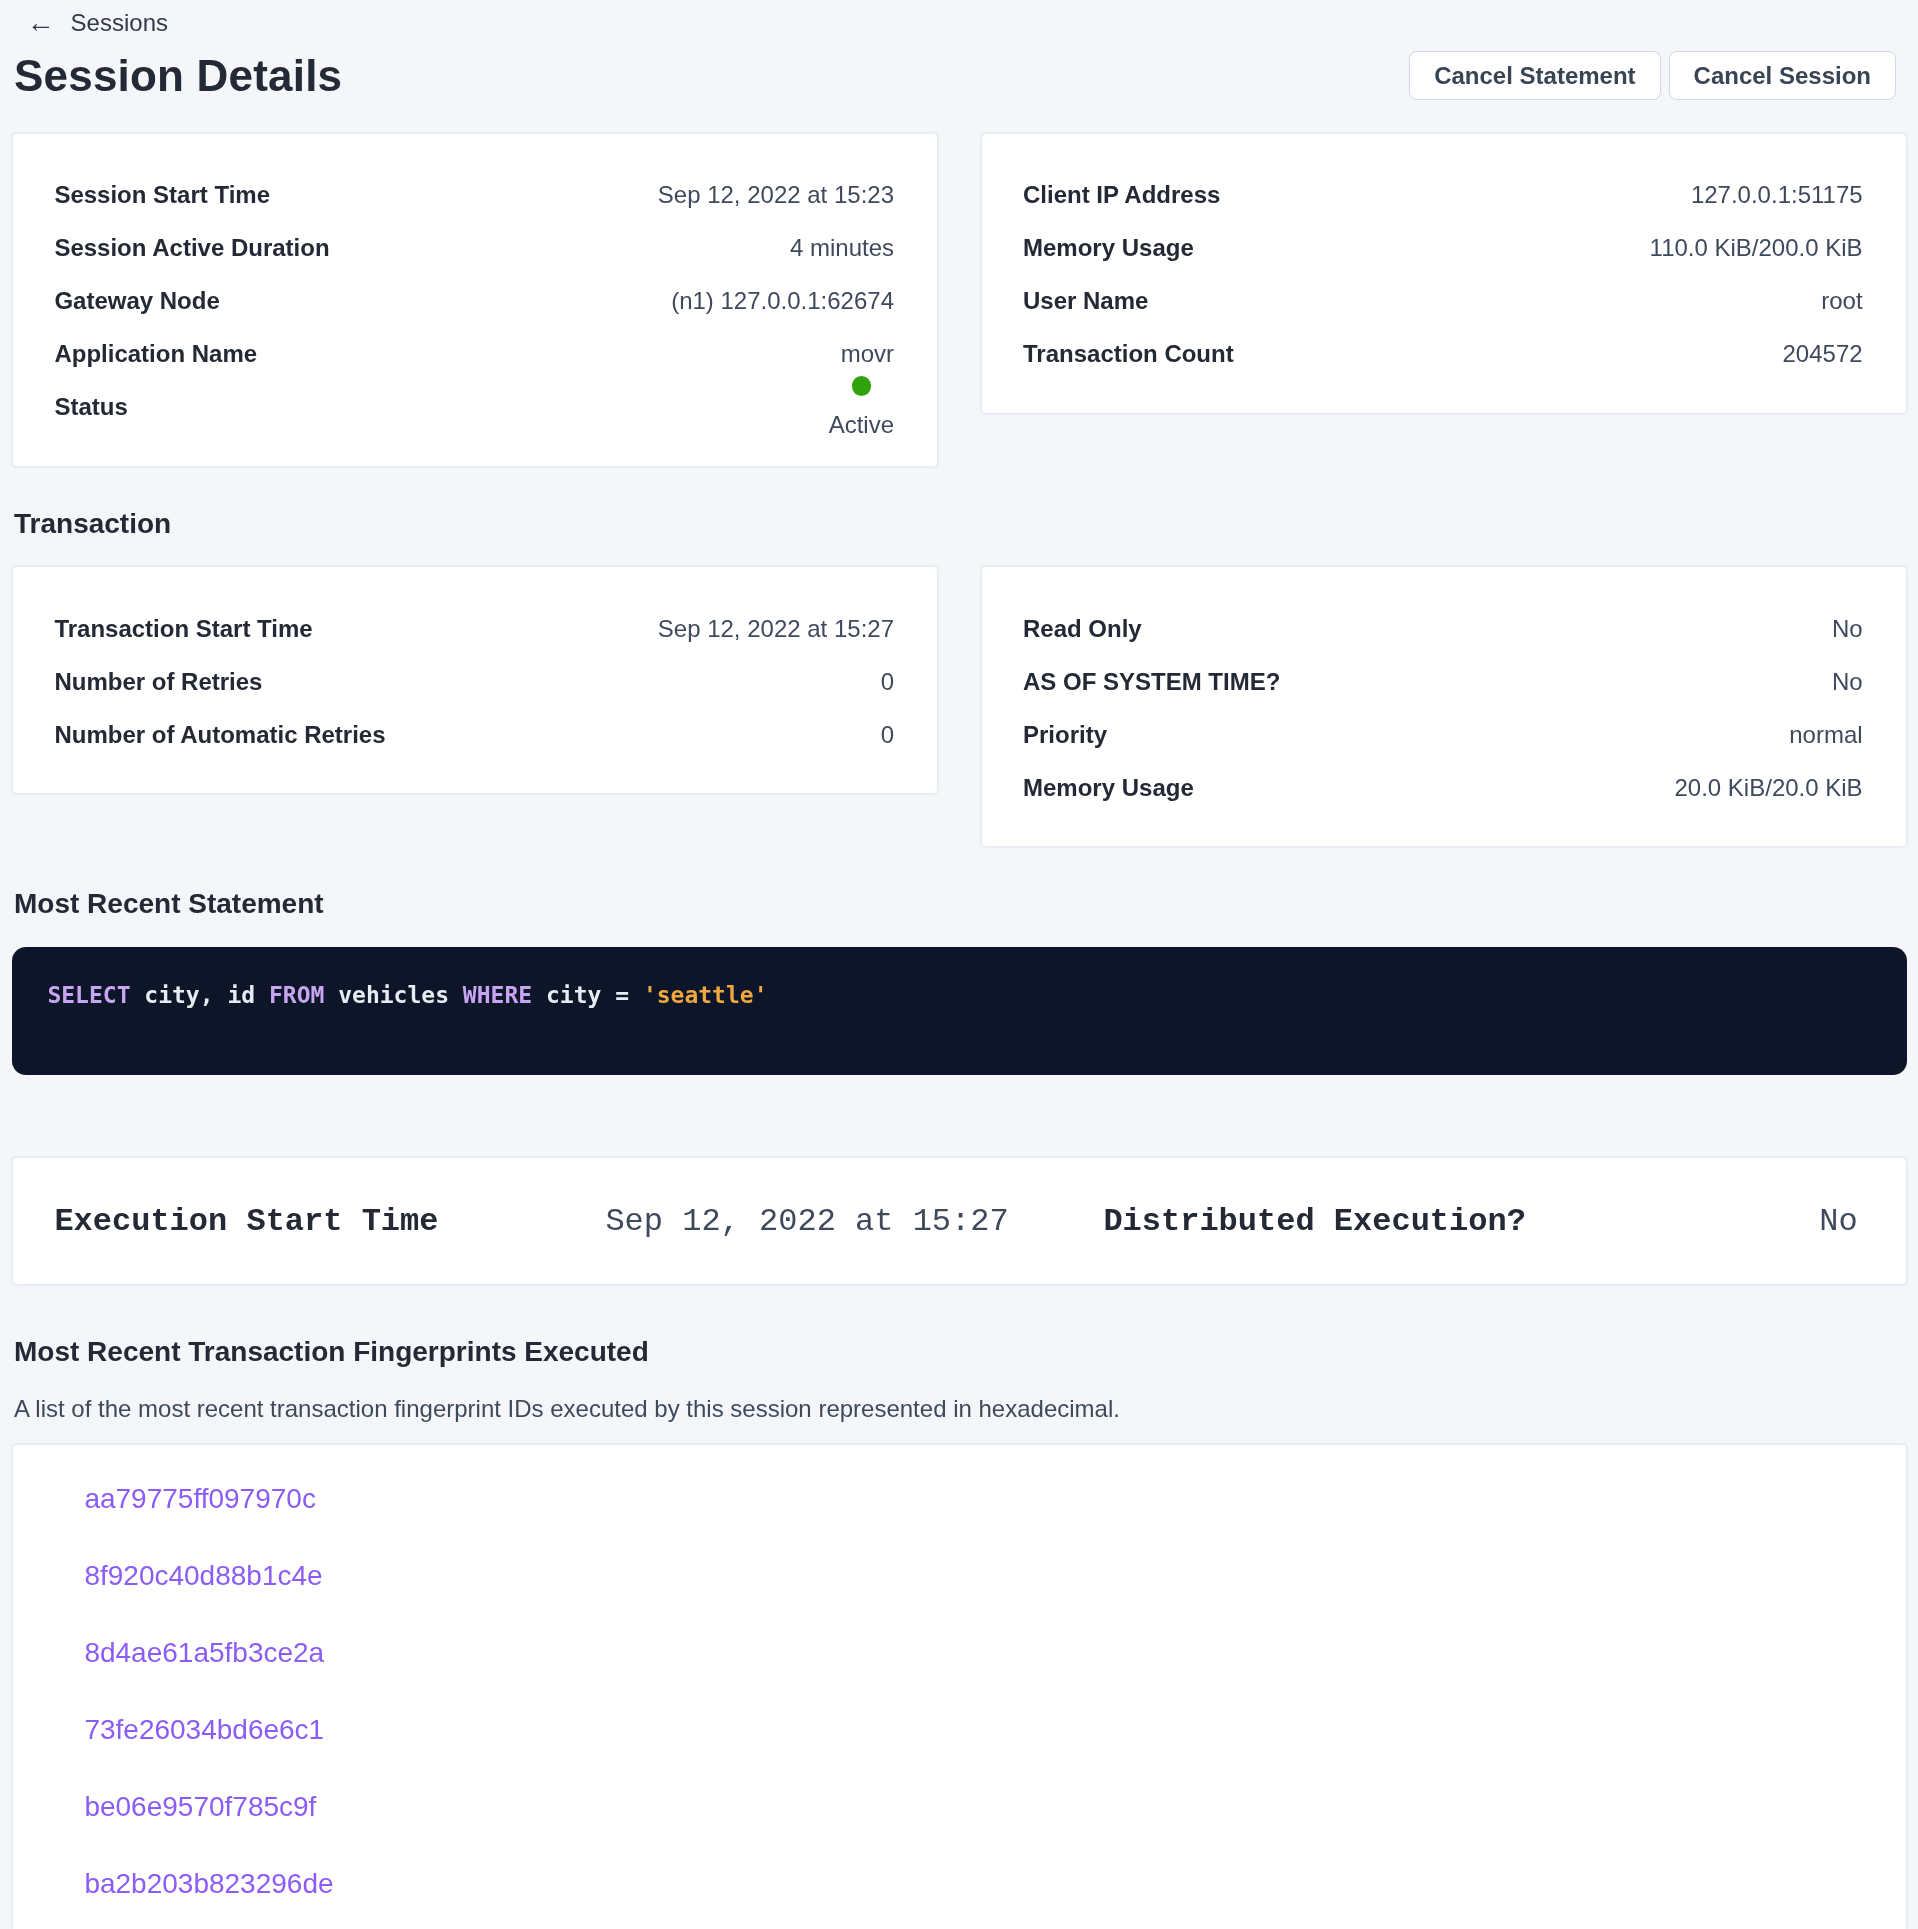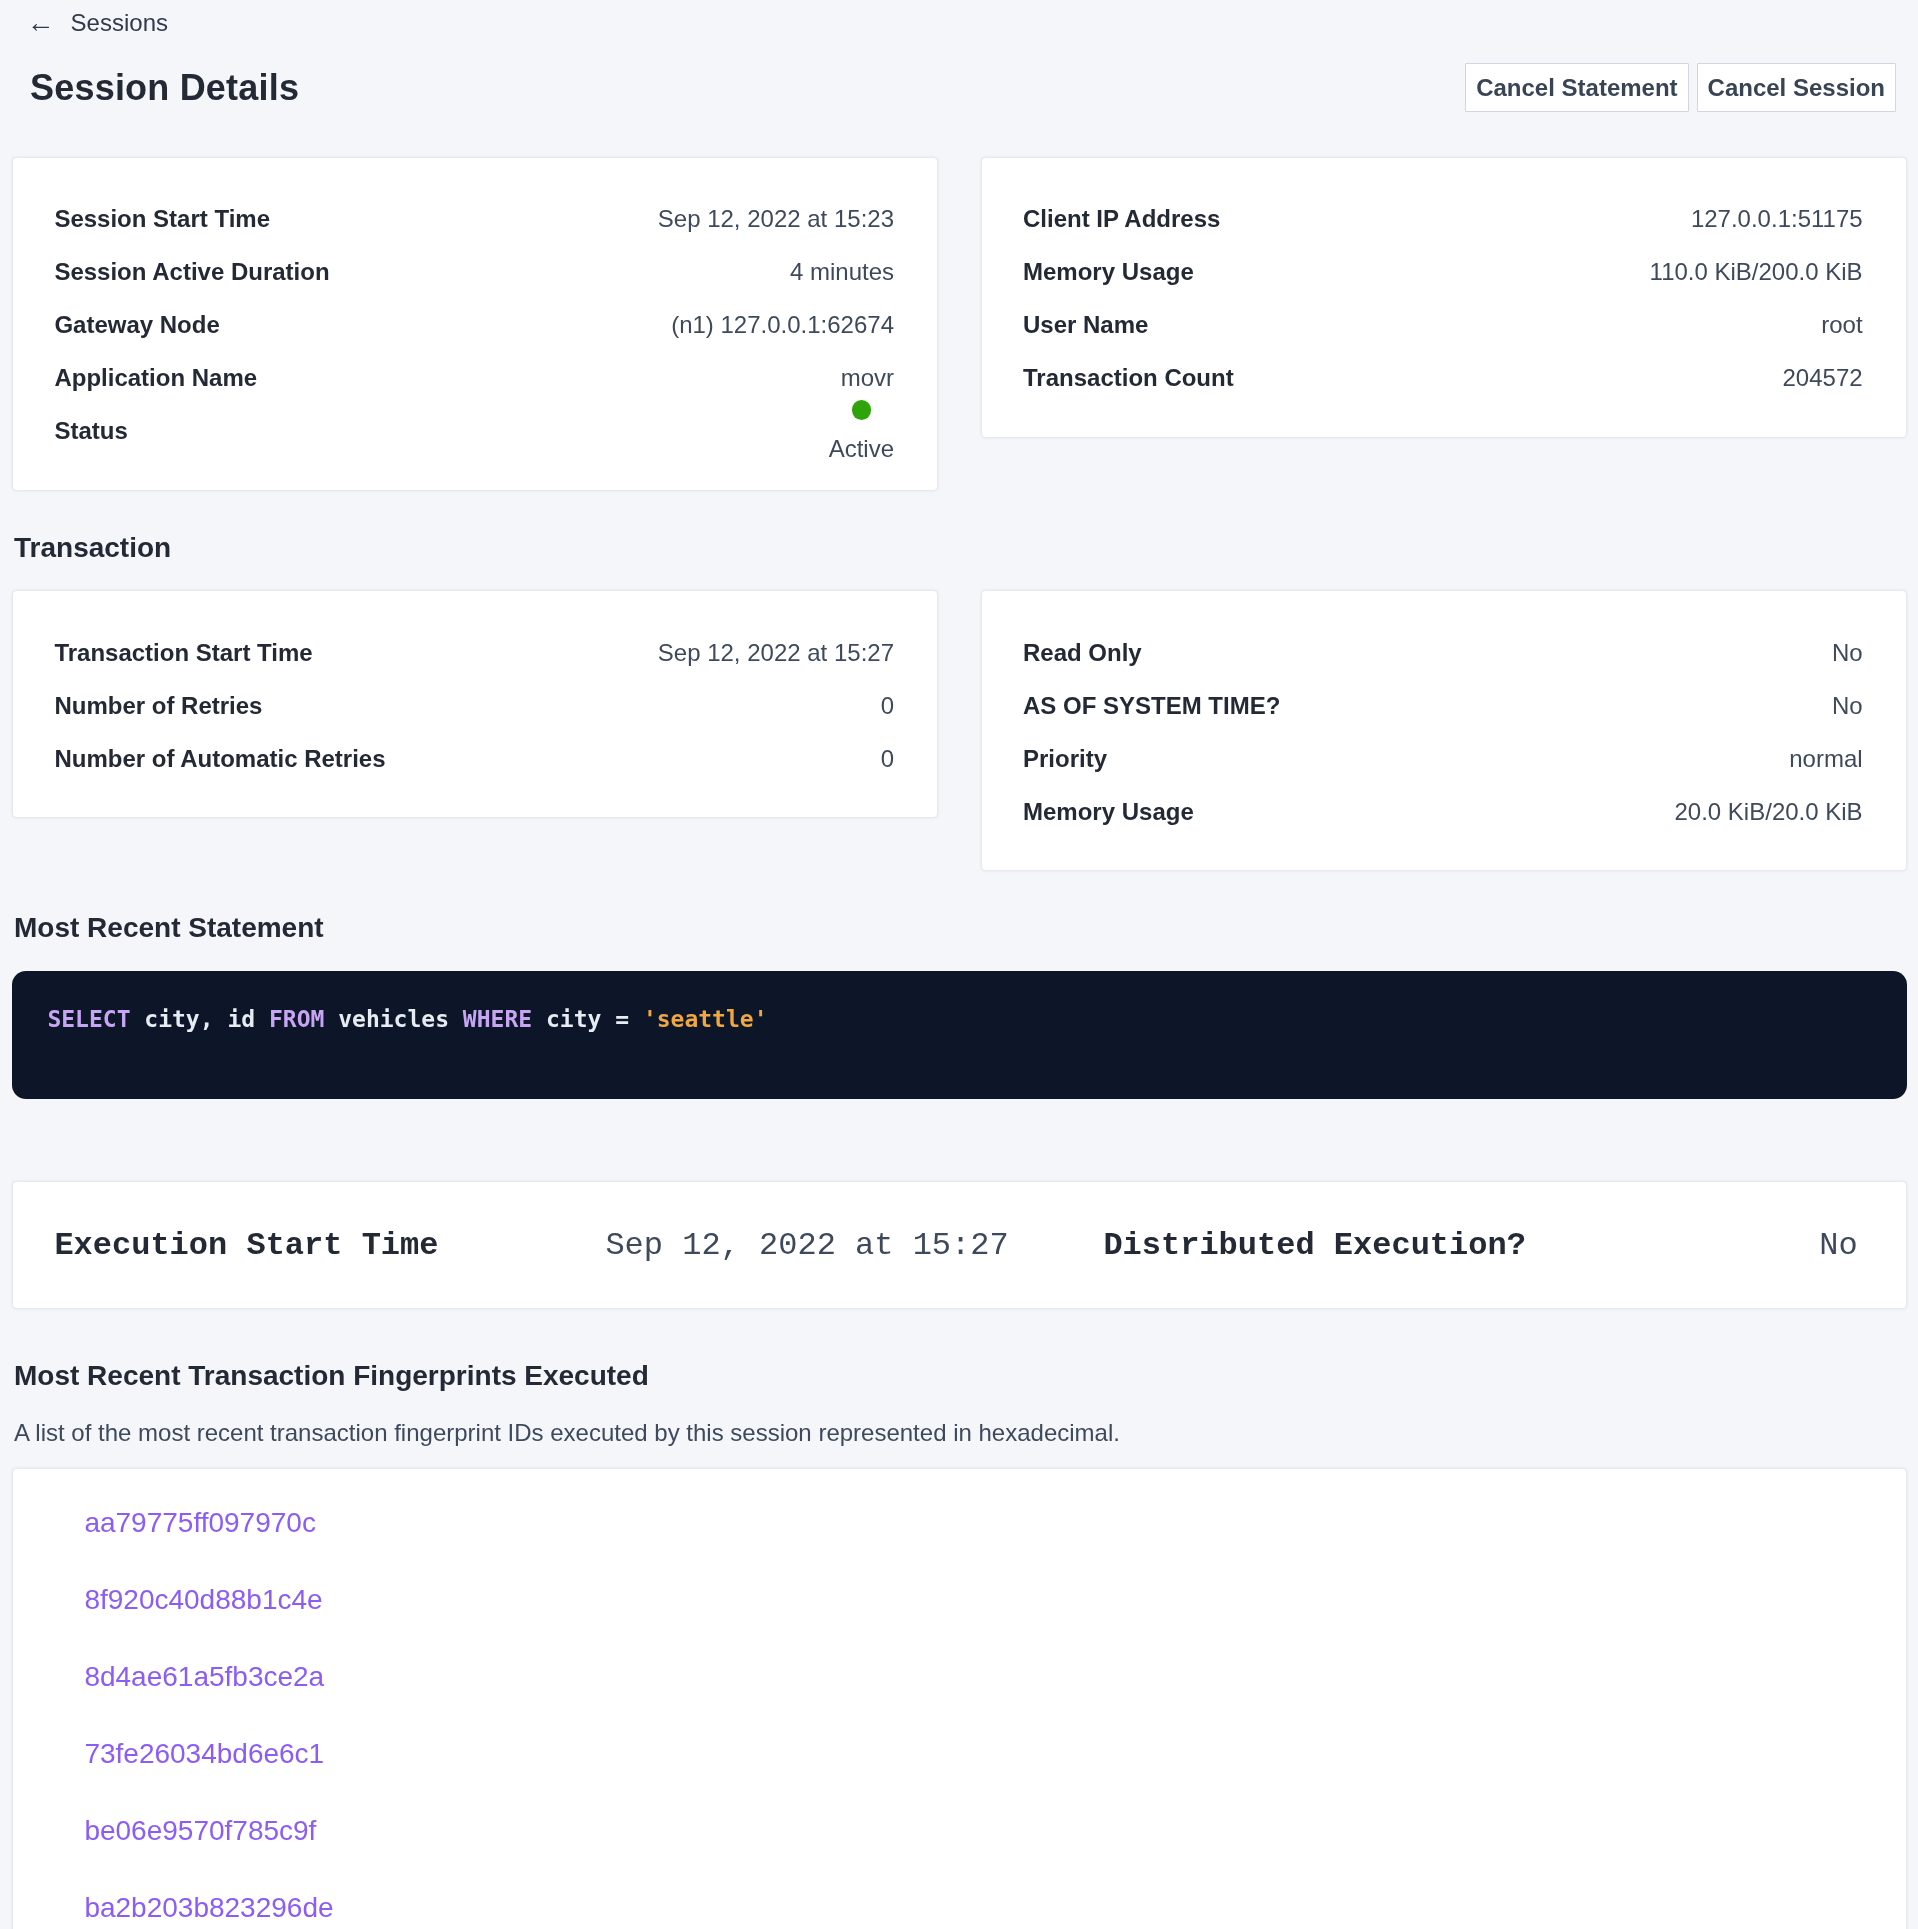--- a/index.html
+++ b/index.html
@@ -19,28 +19,28 @@
     font-size:24px; color:#2f3a4b;
     width:max-content; cursor:pointer;
   }
   .back-arrow{ font-size:28px; line-height:1; color:#2f3a4b; }
   
   .page-header{
     display:flex; justify-content:space-between; align-items:center;
     margin:14px 23px 32px 14px;
   }
   .page-title{
-    margin:16px; font-size:36px; font-weight:700; color:#242a35; letter-spacing:0.2px;
+    margin:0; font-size:44px; font-weight:700; color:#242a35; letter-spacing:0.2px;
   }
   .actions{ display:flex; gap:8px; }
   .btn{
     background:#ffffff;
     border:0.9px solid #d0d7e2;
-    border-radius:1px;
-    height:49px; padding:0 10px;
+    border-radius:8px;
+    height:49px; padding:0 24px;
     font-family:inherit; font-size:24px; font-weight:700; color:#394455;
     cursor:pointer;
   }
   
   .grid2{
     display:grid; grid-template-columns:1fr 1fr; gap:43px;
     margin:0 12.4px; align-items:start;
   }
   .card{
     background:#ffffff;

